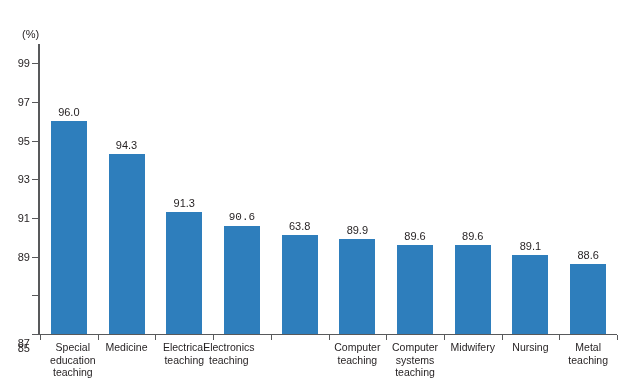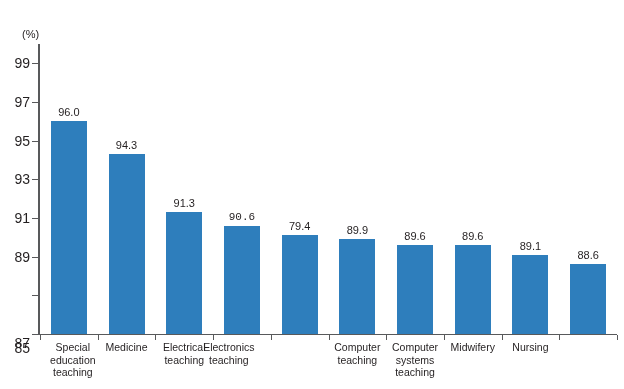--- a/index.html
+++ b/index.html
@@ -59,21 +59,21 @@
     left: 32px;
     width: 6px;
     height: 1px;
     background: #58595b;
   }
   .y-label {
     position: absolute;
     right: 0;
     width: 26px;
     text-align: right;
-    font-size: 14px;
+    font-size: 11px;
     color: #231f20;
     line-height: 11px;
   }
   #y-labels-wrap {
     position: absolute;
     left: 0px;
     top: 0px;
     width: 30px;
     height: 389px;
   }
@@ -193,21 +193,21 @@
       <div class="bar-slot" style="left: 115.4px; width: 57.7px;">
         <div class="bar" title="Electrical teaching: 91.3" style="height: 121.8px; background: rgb(46, 126, 188);"></div>
         <div class="bar-value" style="top: 153.2px;">91.3</div>
       </div>
       <div class="bar-slot" style="left: 173.1px; width: 57.7px;">
         <div class="bar" title="Electronics teaching: 90.6" style="height: 108.267px; background: rgb(46, 126, 188);"></div>
         <div class="bar-value" style="top: 166.733px; font-family: Liberation Mono, monospace;">90.6</div>
       </div>
       <div class="bar-slot" style="left: 230.8px; width: 57.7px;">
         <div class="bar" title="Automotive teaching: 90.1" style="height: 98.6px; background: rgb(46, 126, 188);"></div>
-        <div class="bar-value" style="top: 176.4px;">79.4</div>
+        <div class="bar-value" style="top: 176.4px;">63.8</div>
       </div>
       <div class="bar-slot" style="left: 288.5px; width: 57.7px;">
         <div class="bar" title="Computer teaching: 89.9" style="height: 94.7333px; background: rgb(46, 126, 188);"></div>
         <div class="bar-value" style="top: 180.267px;">89.9</div>
       </div>
       <div class="bar-slot" style="left: 346.2px; width: 57.7px;">
         <div class="bar" title="Computer systems teaching: 89.6" style="height: 88.9333px; background: rgb(46, 126, 188);"></div>
         <div class="bar-value" style="top: 186.067px;">89.6</div>
       </div>
       <div class="bar-slot" style="left: 403.9px; width: 57.7px;">
@@ -226,15 +226,16 @@
 
   <div id="x-labels">
       <div class="x-label" style="left: 4px; width: 57.7px;">Special education teaching</div>
       <div class="x-label" style="left: 57.7px; width: 57.7px;">Medicine</div>
       <div class="x-label" style="left: 115.4px; width: 57.7px;">Electrical teaching</div>
       <div class="x-label" style="left: 160px; width: 57.7px;">Electronics teaching</div>
       <div class="x-label" style="left: 288.5px; width: 57.7px;">Computer teaching</div>
       <div class="x-label" style="left: 346.2px; width: 57.7px;">Computer systems teaching</div>
       <div class="x-label" style="left: 403.9px; width: 57.7px;">Midwifery</div>
       <div class="x-label" style="left: 461.6px; width: 57.7px;">Nursing</div>
+      <div class="x-label" style="left: 519.3px; width: 57.7px;">Metal teaching</div>
     </div>
 
 </div>
 
 </body></html>

